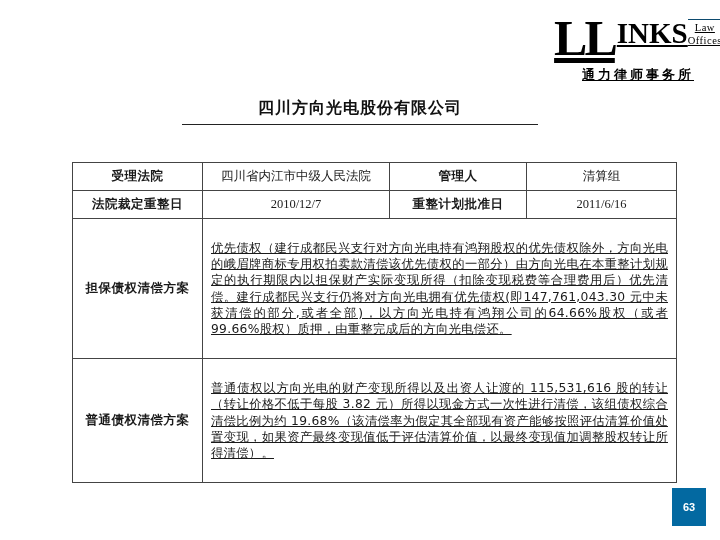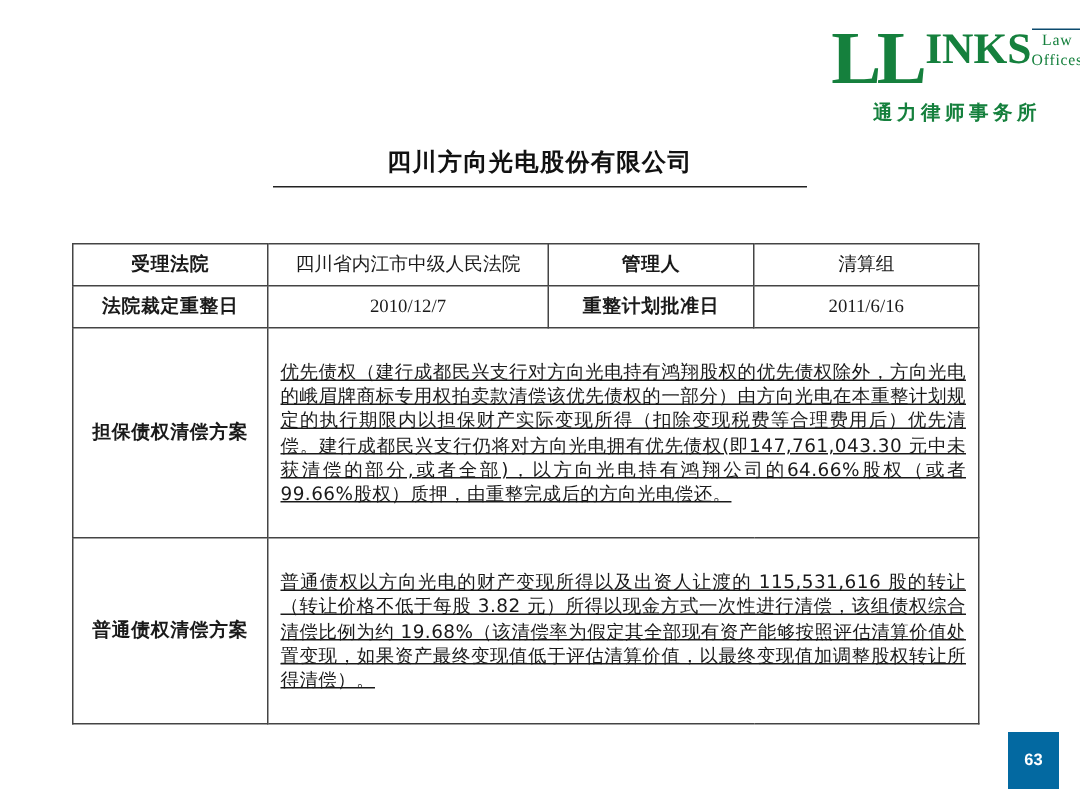--- a/index.html
+++ b/index.html
@@ -84,21 +84,21 @@
   .doc-subtitle {
     font-family: "Liberation Serif", serif;
     font-size: 11px;
     color: #9a9a9a;
     letter-spacing: 0.5px;
   }
 
   
   .case-table {
     position: absolute;
-    top: 162px; left: 48px;
+    top: 162px; left: 72px;
     width: 604px;
     border-collapse: collapse;
     table-layout: fixed;
   }
   .case-table td {
     border: 1px solid #444;
     vertical-align: middle;
     font-size: 12.5px;
     color: #1a1a1a;
     padding: 2px 6px;
@@ -143,21 +143,21 @@
     justify-content: center;
     color: #ffffff;
     font-size: 11px;
     font-weight: bold;
     font-family: "Liberation Sans", sans-serif;
   }
 </style>
 </head>
 <body>
 
-<div class="logo" style="color: #15803d;">
+<div class="logo" style="color: #000000; text-decoration: underline;">
   <div class="logo-row">
     <span class="logo-ll">LL</span>
     <span class="logo-right">
       <span class="logo-inks">INKS</span>
       <span class="logo-law">Law Offices</span>
     </span>
   </div>
   <div class="logo-cn">通力律师事务所</div>
 </div>
 

